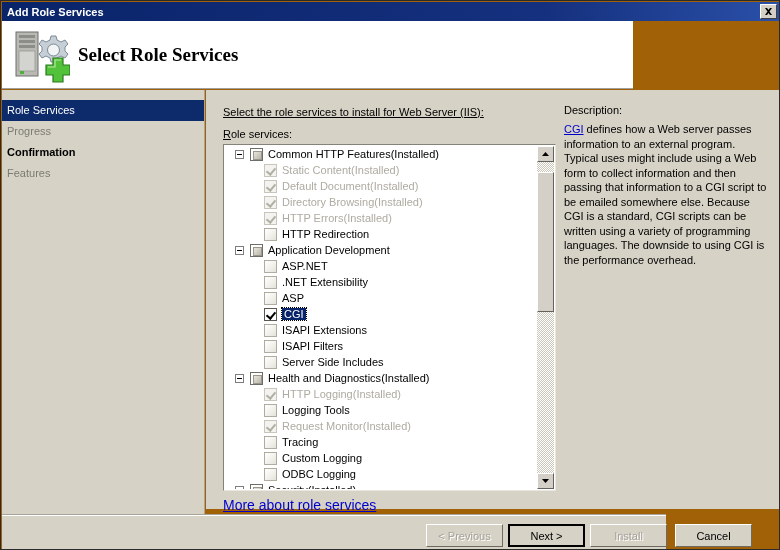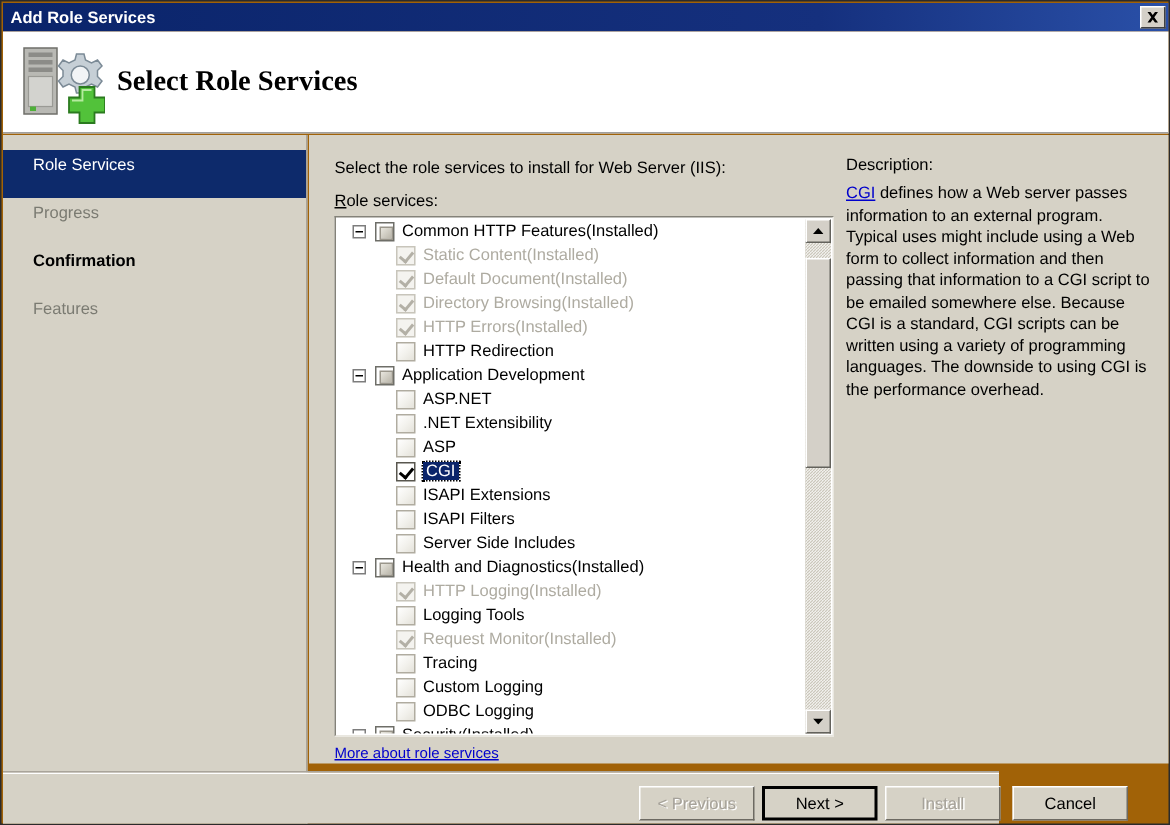--- a/index.html
+++ b/index.html
@@ -47,21 +47,21 @@
     border-bottom: 1px solid #404040;
     box-sizing: border-box;
     display: flex; align-items: center; justify-content: center;
     cursor: default;
   }
   .close-btn svg { display: block; }
 
   
   .header {
     position: absolute; left: 1px; top: 20px;
-    width: 778px; height: 68px;
+    width: 631px; height: 68px;
     background: #ffffff;
     border-bottom: 1px solid #a0a0a0;
     box-sizing: border-box;
     display: flex; align-items: center;
   }
   .header-icon {
     margin-left: 8px; width: 60px; height: 56px;
     flex: 0 0 auto;
   }
   .header-title {
@@ -74,23 +74,23 @@
 
   
   .sidebar {
     position: absolute; left: 1px; top: 89px;
     width: 203px; height: 460px;
     background: #d6d2c6;
     border-right: 1px solid #a9a49a;
     box-sizing: border-box;
   }
   .nav-item {
-    height: 32px;
+    height: 21px;
     line-height: 21px;
-    padding-left: 20px;
+    padding-left: 5px;
     font-size: 11px;
     color: #000000;
     cursor: default;
     white-space: nowrap;
   }
   .nav-item.first { margin-top: 10px; }
   .nav-item.selected {
     background: #0d2a6b;
     color: #ffffff;
   }
@@ -100,20 +100,21 @@
   
   .main {
     position: absolute; left: 205px; top: 89px;
     width: 574px; height: 419px;
     background: #d6d2c6;
   }
   .instruction {
     position: absolute; left: 17px; top: 16px;
     font-size: 11px; color: #000;
     white-space: nowrap;
+    text-decoration: underline;
   }
   .list-label {
     position: absolute; left: 17px; top: 38px;
     font-size: 11px; color: #000;
   }
   .list-label u { text-decoration: underline; }
 
   
   .listbox {
     position: absolute; left: 17px; top: 54px;
@@ -265,21 +266,21 @@
   }
   .desc-link {
     color: #0000cc;
     text-decoration: underline;
     cursor: default;
   }
 
   
   .more-link {
     position: absolute; left: 222px; top: 496px;
-    font-size: 10px;
+    font-size: 14px;
     color: #0000cc;
     text-decoration: underline;
     cursor: default;
   }
 
   
   .footer {
     position: absolute; left: 1px; top: 514px;
     width: 664px; height: 35px;
     background: #d6d2c6;

